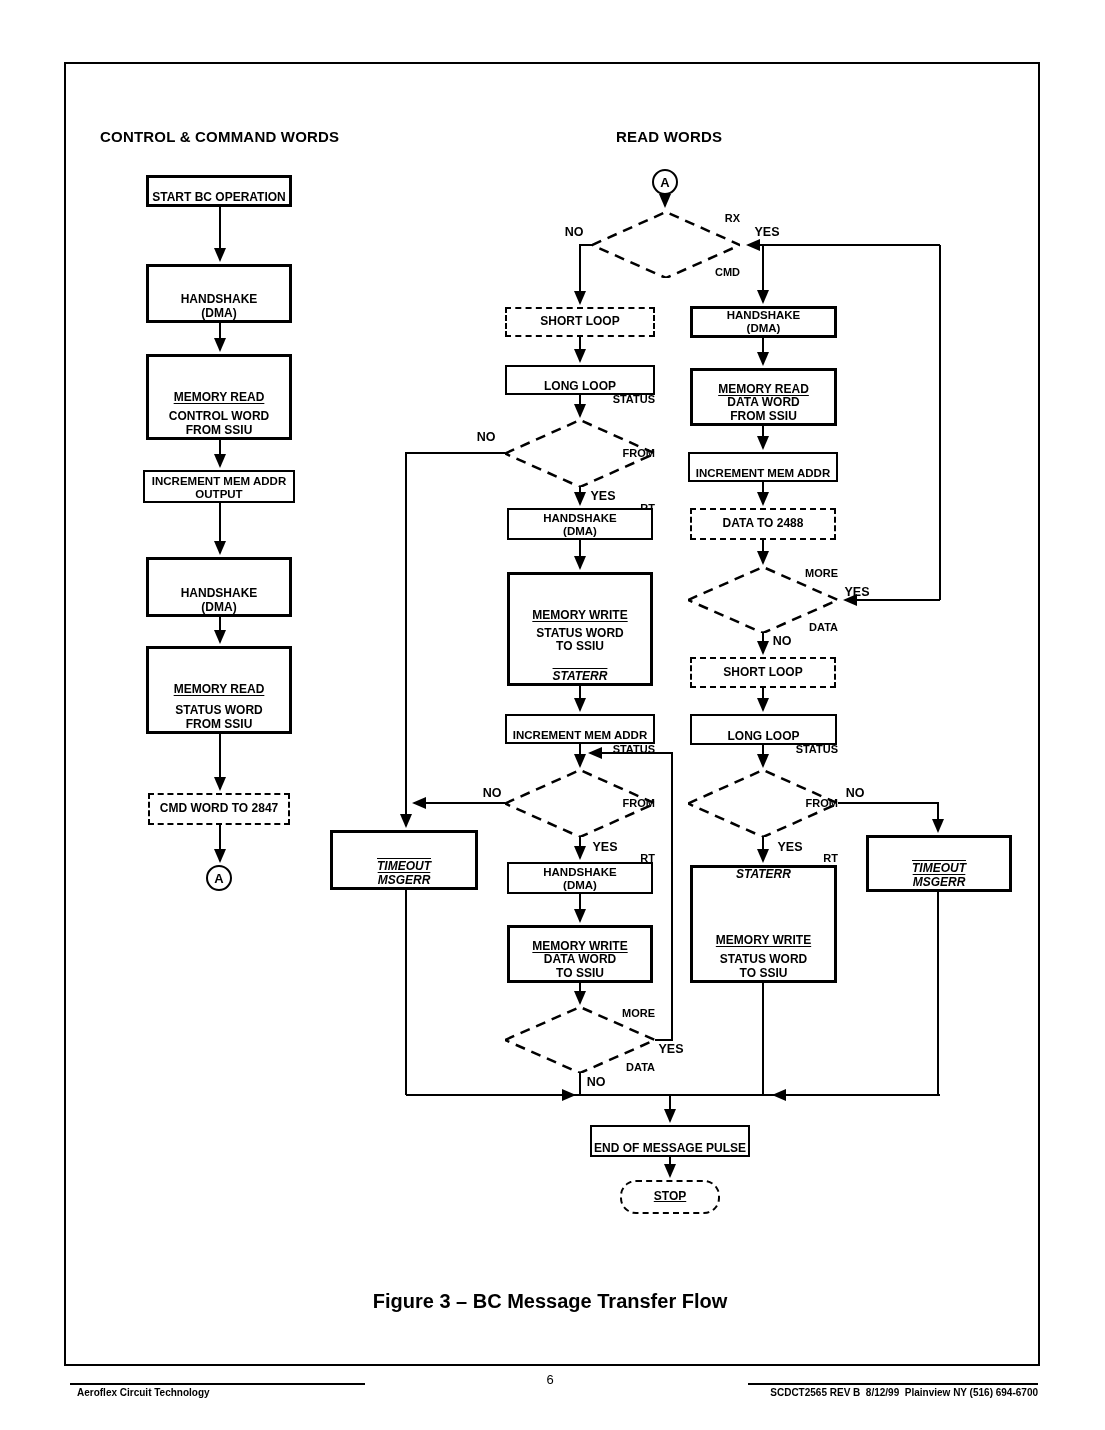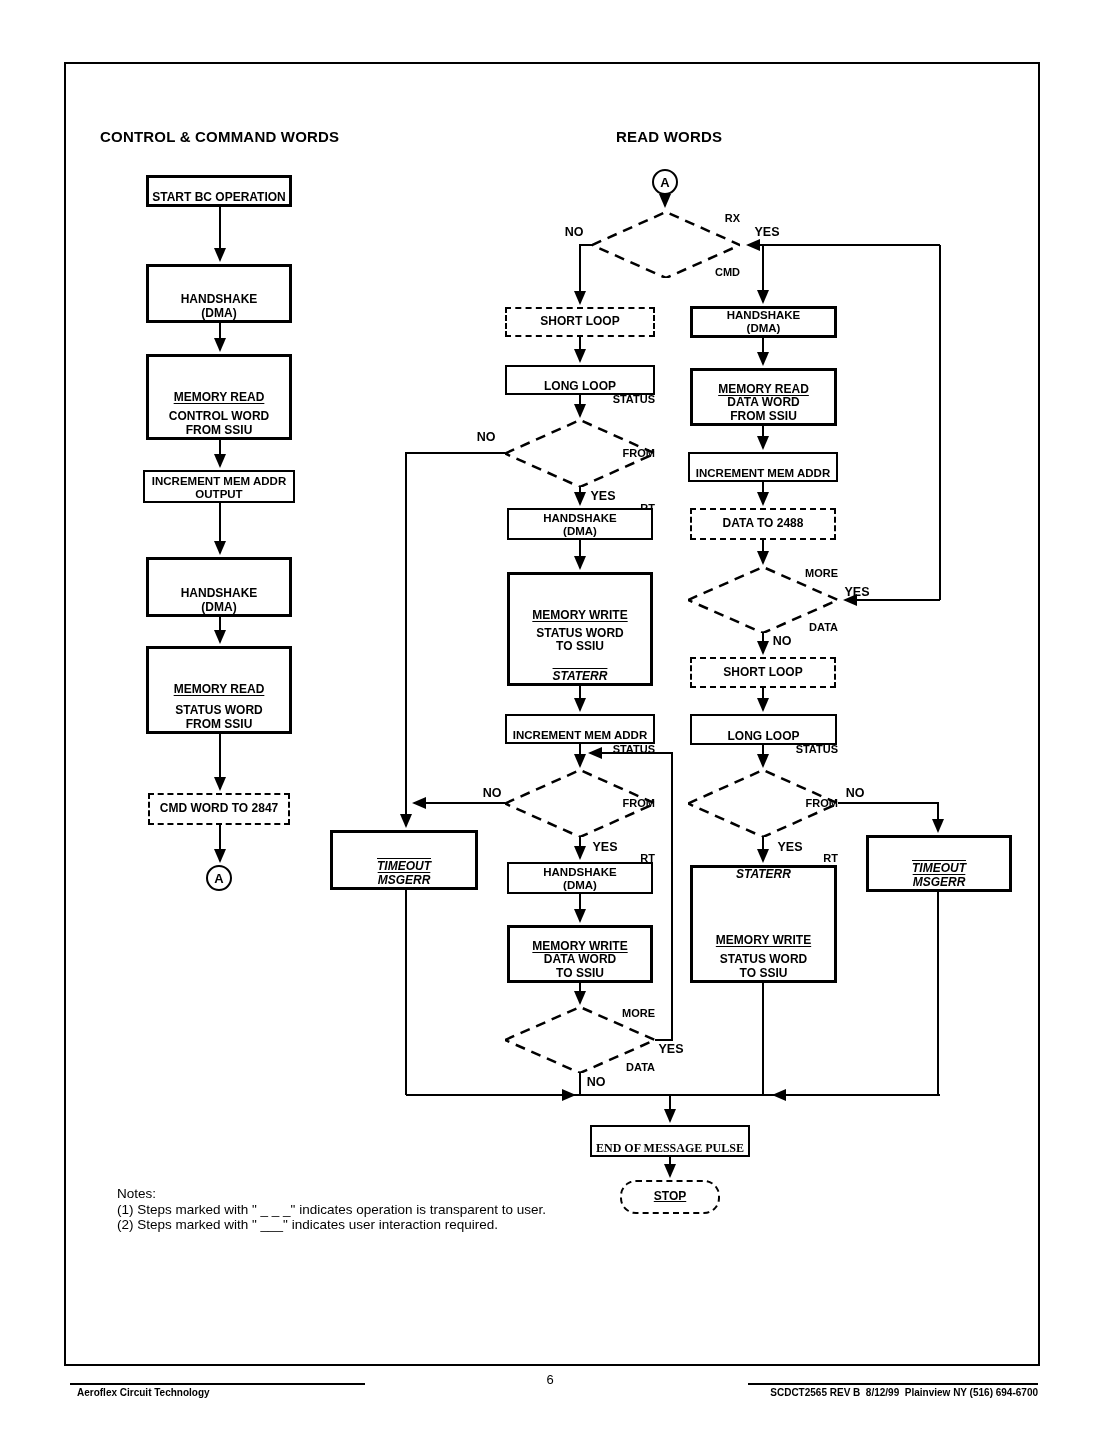--- a/index.html
+++ b/index.html
@@ -293,46 +293,42 @@
     <span class="gap6"></span>
     <span>STATUS WORD</span>
     <span>TO SSIU</span>
   </div>
 
   <div class="box" style="left:866px;top:835px;width:146px;height:57px;">
     <span class="ov">TIMEOUT</span>
     <span class="ov">MSGERR</span>
   </div>
 
-  <div class="box thin" style="left:590px;top:1125px;width:160px;height:32px;font-family:Liberation Serif, serif;">
+  <div class="box thin" style="left:590px;top:1125px;width:160px;height:32px;">
     <span>END OF MESSAGE PULSE</span>
   </div>
 
   <div class="dbox stadium" style="left:620px;top:1180px;width:100px;height:34px;">
     <span>STOP</span>
   </div>
 
   <span class="elabel" style="left:574px;top:232px;">NO</span>
   <span class="elabel" style="left:767px;top:232px;">YES</span>
   <span class="elabel" style="left:486px;top:437px;">NO</span>
   <span class="elabel" style="left:603px;top:496px;">YES</span>
   <span class="elabel" style="left:492px;top:793px;">NO</span>
   <span class="elabel" style="left:605px;top:847px;">YES</span>
   <span class="elabel" style="left:671px;top:1049px;">YES</span>
   <span class="elabel" style="left:596px;top:1082px;">NO</span>
   <span class="elabel" style="left:857px;top:592px;">YES</span>
   <span class="elabel" style="left:782px;top:641px;">NO</span>
   <span class="elabel" style="left:855px;top:793px;">NO</span>
   <span class="elabel" style="left:790px;top:847px;">YES</span>
 
-  <div class="notes">
-    <div>Notes:</div>
-    <div>(1) Steps marked with " _ _ _" indicates operation is transparent to user.</div>
-    <div>(2) Steps marked with " ___" indicates user interaction required.</div>
-  </div>
-
+
+  <div class="caption">Figure 3 – BC Message Transfer Flow</div>
 
   <div class="f-page">6</div>
   <div class="f-rule" style="left:70px;top:1383px;width:295px;"></div>
   <div class="f-text" style="left:77px;top:1387px;">Aeroflex Circuit Technology</div>
   <div class="f-rule" style="left:748px;top:1383px;width:290px;"></div>
   <div class="f-text" style="left:748px;top:1387px;width:290px;text-align:right;">SCDCT2565 REV B  8/12/99  Plainview NY (516) 694-6700</div>
 </div>
 
 </body></html>

